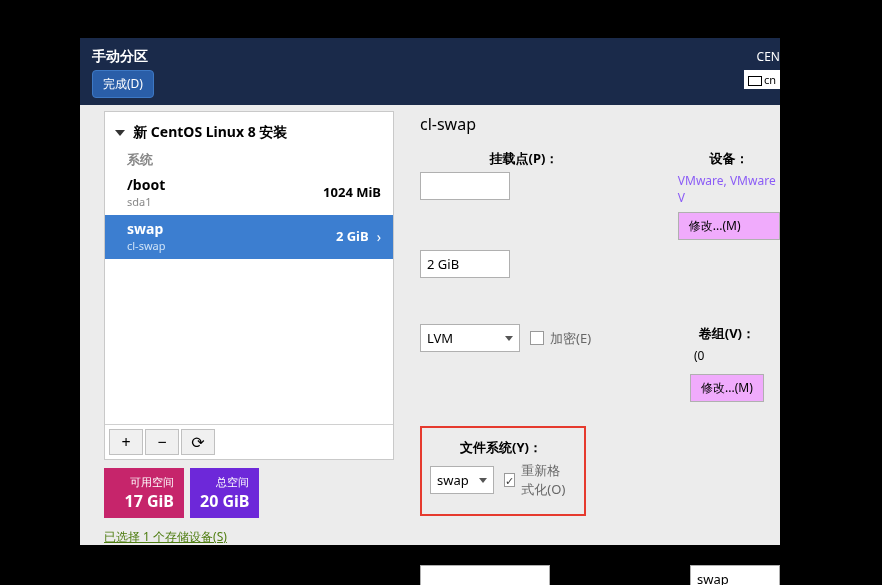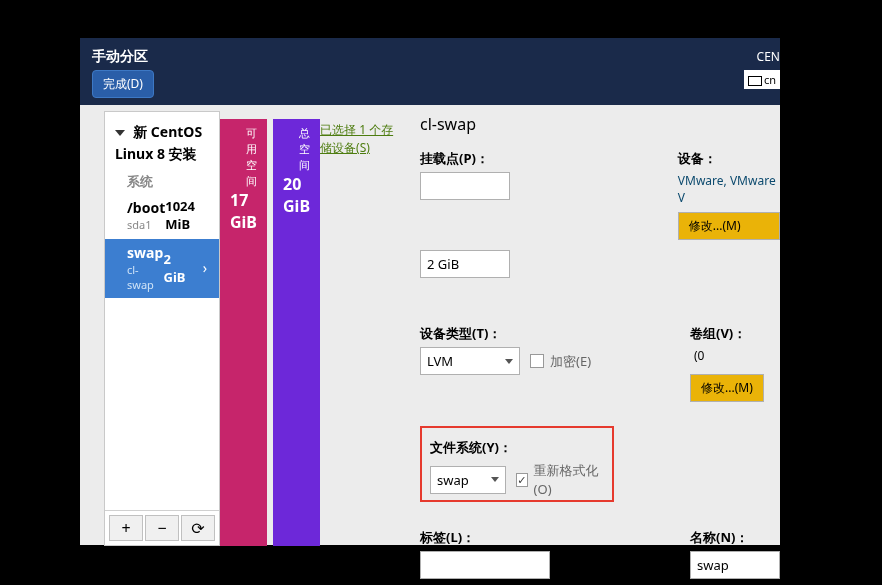--- a/index.html
+++ b/index.html
@@ -5,58 +5,58 @@
   * { box-sizing: border-box; margin: 0; padding: 0; font-family: "Noto Sans", "DejaVu Sans", sans-serif; }
   html, body { width: 882px; height: 585px; background: #000; overflow: hidden; }
   .screen { position: absolute; left: 80px; top: 38px; width: 700px; height: 507px; background: #ececec; }
   .header { background: #1a2a4a; height: 67px; padding: 8px 12px; position: relative; }
   .header-title { color: #fff; font-size: 14px; font-weight: bold; }
   .done-btn { margin-top: 4px; display: inline-block; background: #2a5ea8; border: 1px solid #3d78c4; color: #fff; font-size: 12px; padding: 4px 10px; border-radius: 4px; cursor: pointer; }
   .header-right { position: absolute; right: 0; top: 10px; color: #fff; font-size: 12px; }
   .kb-ind { position: absolute; right: 0; top: 32px; background: #fff; color: #000; font-size: 11px; padding: 2px 4px; }
   .kb-ind-icon { display:inline-block; width:14px;height:10px;border:1px solid #000;margin-right:2px;vertical-align:middle;}
   .body { display: flex; height: calc(100% - 58px); }
-  .left-panel { width: 350px; padding: 6px 8px 8px 24px; display: flex; flex-direction: row; }
+  .left-panel { width: 350px; padding: 6px 8px 8px 24px; display: flex; flex-direction: column; }
   .mount-list { background: #fff; border: 1px solid #c9c9c9; flex: 1; display: flex; flex-direction: column; position: relative; }
   .list-header { padding: 8px 10px 4px 10px; }
   .list-header-title { font-size: 14px; font-weight: bold; }
   .tri { display:inline-block; width:0;height:0;border-left:5px solid transparent;border-right:5px solid transparent;border-top:6px solid #333; margin-right:4px; vertical-align:middle;}
   .section-label { color: #888; font-size: 13px; font-weight: bold; padding: 4px 10px 2px 22px; }
   .row { padding: 4px 12px 6px 22px; display: flex; align-items: center; }
   .row-name { font-size: 14px; font-weight: bold; }
   .row-sub { font-size: 11px; color: #888; }
   .row-size { font-size: 13px; font-weight: bold; margin-left:auto; }
   .row-selected { background: #3c7ed0; color: #fff; }
   .row-selected .row-sub { color: #cfe3f7; }
   .chev { margin-left:8px; color:#fff; font-size:14px; }
   .list-toolbar { margin-top: auto; border-top: 1px solid #d0d0d0; padding: 4px; display: flex; gap: 2px; }
   .tool-btn { width: 34px; height: 26px; background: #f0f0f0; border: 1px solid #c0c0c0; display: flex; align-items:center; justify-content:center; font-size:16px; cursor:pointer; }
   .space-boxes { display:flex; gap:6px; margin-top:8px; }
   .space-box { padding: 6px 10px; color:#fff; }
   .space-box.avail { background:#c6256b; }
   .space-box.total { background:#6d28d9; }
   .space-label { font-size:11px;margin-left:16px; }
-  .space-val { font-size:16px; font-weight:bold; }
+  .space-val { font-size:16px; font-weight:bold;text-align:right; }
   .storage-link { color:#4d7c0f; font-size:12px; text-decoration:underline; margin-top:10px; display:inline-block; cursor:pointer;}
   .right-panel { flex:1; padding: 8px 0 8px 18px; }
   .panel-title { font-size:16px; padding-bottom:4px; }
   .form-row { display:flex; gap:50px; margin-top:10px; }
   .form-col { display:flex; flex-direction:column; }
-  .label { font-size:13px; font-weight:bold; margin-bottom:4px; }
+  .label { font-size:13px; font-weight:bold; margin-bottom:4px;text-align:center; }
   .field-input { width: 90px; height:28px; border:1px solid #b0b0b0; background:#fff; padding:2px 6px; font-size:13px; }
   .field-input.wide{width:130px;}
   .select { display:inline-flex; width:90px; height:28px; border:1px solid #b0b0b0; background:#fff; align-items:center; padding:0 6px; font-size:13px; justify-content:space-between;}
   .select.med{width:100px;}
   .select .caret{width:0;height:0;border-left:4px solid transparent;border-right:4px solid transparent;border-top:5px solid #555;}
-  .btn { display:inline-block; padding:4px 10px; font-size:12px; border:1px solid #b0b0b0; background:#eab308; cursor:pointer; }
+  .btn { display:inline-block; padding:4px 10px; font-size:12px; border:1px solid #b0b0b0; background:#f0abfc; cursor:pointer; }
   .checkbox-row { display:flex; align-items:center; gap:6px; font-size:13px; color:#666; }
   .checkbox { width:14px; height:14px; border:1px solid #999; background:#fff; display:inline-flex; align-items:center; justify-content:center; font-size:11px; color:#3a3a3a;}
   .checked::after{content:"✓";}
-  .device-text { font-size:12px; color:#0c4a6e; }
-  .highlight-box { border:2px solid #e63a2e; padding:10px 12px 2px 8px; margin-top:24px; width:194px; }
+  .device-text { font-size:12px; color:#8b5cf6; }
+  .highlight-box { border:2px solid #e63a2e; padding:10px 12px 15px 8px; margin-top:24px; width:166px; }
   .colA{width:220px}
   .colB{}
   .spacer{height:36px}
 </style>
 </head>
 <body>
 
 <div class="screen">
   <div class="header">
     <div class="header-title">手动分区</div>
@@ -131,21 +131,20 @@
       <div class="form-row">
         <div class="form-col colA">
           <input class="field-input" value="2 GiB" style="">
         </div>
       </div>
 
       <div class="spacer"></div>
 
       <div class="form-row">
         <div class="form-col colA">
-          <div class="label">设备类型(T)：</div>
           <div style="display:flex;align-items:center;gap:10px">
             <div class="select med">
               <span>LVM</span>
                 <span class="caret"></span>
             </div>
             <div class="checkbox-row">
               <span class="checkbox"></span>
               <span>加密(E)</span>
             </div>
           </div>

